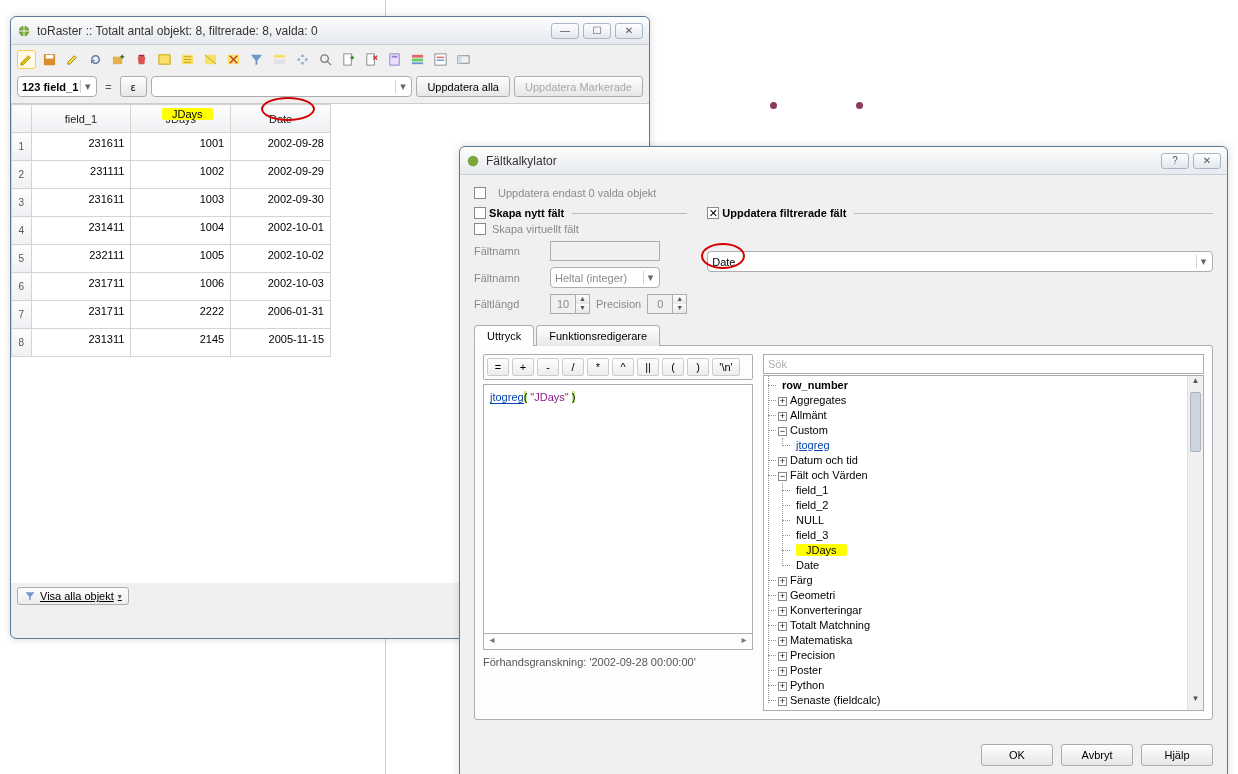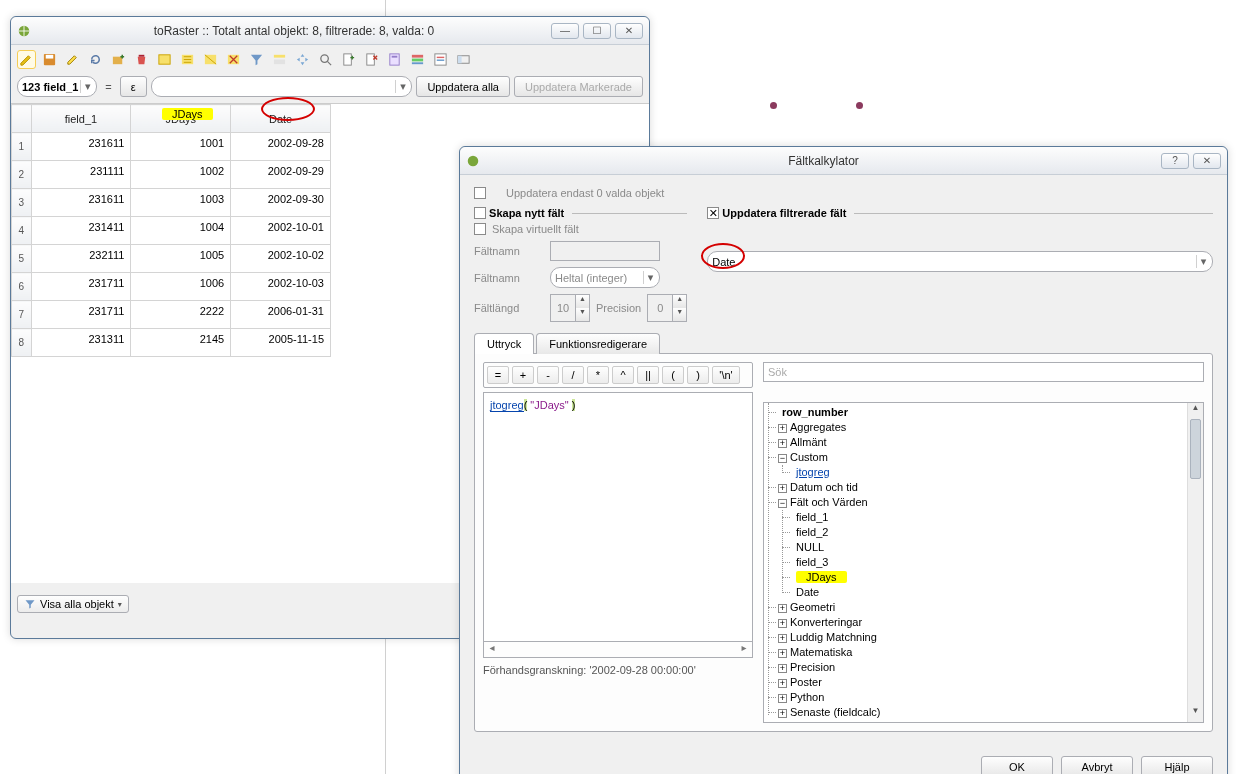--- a/index.html
+++ b/index.html
@@ -2,80 +2,80 @@
 <html><head>
 <meta charset="utf-8">
 <style>
 * { box-sizing: border-box; margin: 0; padding: 0; font-family: "Segoe UI", Tahoma, sans-serif; font-size: 11px; }
 body { background: #fff; width: 1238px; height: 774px; position: relative; overflow: hidden; }
 
 .vline { position: absolute; left: 385px; top: 0; height: 774px; border-left: 1px solid #d0d0d0; }
 .dot { position: absolute; width: 7px; height: 7px; border-radius: 50%; background: #8b3a5e; }
 
 .window { position: absolute; border: 1px solid #5b7a9a; border-radius: 6px; background: #f0f0f0; box-shadow: 0 0 8px rgba(0,0,0,.15); }
-.titlebar { height: 28px; display: flex; align-items: center; background: linear-gradient(#fdfdfd,#e6e9ee); border-bottom: 1px solid #c7ced6; border-radius: 6px 6px 0 0; padding: 0 6px; text-align: center; }
+.titlebar { height: 28px; display: flex; align-items: center; background: linear-gradient(#fdfdfd,#e6e9ee); border-bottom: 1px solid #c7ced6; border-radius: 6px 6px 0 0; padding: 0 6px; }
 .titlebar .app-icon { width: 14px; height: 14px; margin-right: 6px; }
 .titlebar .title-text { flex: 1; color: #333; font-size: 12px; white-space: nowrap; overflow: hidden; }
 .titlebar .win-btns { display: flex; gap: 4px; }
 .win-btn { width: 28px; height: 16px; border: 1px solid #a9b6c4; border-radius: 3px; background: linear-gradient(#fefefe,#e2e7ee); display: flex; align-items: center; justify-content: center; color: #555; font-size: 10px; }
 
 .toolbar { display: flex; align-items: center; gap: 4px; padding: 5px 6px; flex-wrap: wrap; }
 .tbtn { width: 19px; height: 19px; display: flex; align-items: center; justify-content: center; border: 1px solid transparent; border-radius: 3px; }
 .tbtn.active { border-color: #f5cd55; background: #fffbe6; }
 .tbtn svg { width: 15px; height: 15px; }
 
 .filter-row { display: flex; align-items: center; gap: 4px; padding: 2px 6px 6px; }
-.combo { display:inline-flex; align-items:center; border:1px solid #abadb3; background:#fff; height:21px; padding:0 2px 0 4px; border-radius:10px; }
+.combo { display:inline-flex; align-items:center; border:1px solid #abadb3; background:#fff; height:21px; padding:0 2px 0 4px; border-radius:4px; }
 .combo .arr { width:14px; text-align:center; color:#666; border-left:1px solid #d0d0d0; margin-left:2px; }
 .eq { padding:0 4px; color:#555; }
 .eps-btn, .std-btn { border:1px solid #abadb3; background:linear-gradient(#fefefe,#e6e6e6); border-radius:3px; height:21px; padding:0 10px; display:inline-flex; align-items:center; }
 .std-btn.disabled { color:#aaa; }
 
 .grid { border-top:1px solid #ccc; background:#fff; height: 480px; }
 .grid table { border-collapse: collapse; width: 320px; }
 .grid th, .grid td { border:1px solid #d4d4d4; padding:0 6px; height:28px; }
 .grid th { background:linear-gradient(#fdfdfd,#eef0f3); font-weight:normal; color:#222; text-align:center; }
 .grid td { text-align:right; background:#fff; vertical-align: top; padding-top: 4px; }
 .grid .rownum { width:16px; background:linear-gradient(#fdfdfd,#eef0f3); text-align:center; color:#555; font-size:10px; vertical-align: middle; padding-top:0; }
 .hl-yellow { background:#ffff00; padding:0 10px; border-radius:2px; }
 .red-circle { position:absolute; border:2px solid #d40000; border-radius:50%; pointer-events:none; }
 
-.statusbar { display:flex; align-items:center; padding:12px 6px; }
+.statusbar { display:flex; align-items:center; padding:4px 6px;text-decoration:underline; }
 .status-btn { border:1px solid #abadb3; background:linear-gradient(#fefefe,#ececec); border-radius:3px; padding:2px 6px; display:inline-flex; align-items:center; gap:4px; }
 
 
 .fc-body { padding:12px 14px; }
-.chk-row { display:flex; align-items:center; gap:20px; color:#8a8a8a; }
+.chk-row { display:flex; align-items:center; gap:12px; color:#8a8a8a; }
 .chkbox { width:12px; height:12px; border:1px solid #8a8a8a; display:inline-flex; align-items:center; justify-content:center; background:#fff; font-size:11px; line-height:1; color:#000; }
 .group-row { display:flex; gap:20px; margin-top:8px; }
 .group { flex:1; }
 .group-head { display:flex; align-items:center; }
 .group-head .rule { flex:1; border-top:1px solid #bbb; margin-left:8px; height:0; }
 .label-col { color:#8a8a8a; width:70px; display:inline-block; }
 .field-row { display:flex; align-items:center; gap:6px; margin-top:6px; }
 .tx { border:1px solid #abadb3; height:20px; background:#fff; }
 .tx.disabled { background:#f0f0f0; color:#8a8a8a; }
-.spin { display:inline-flex; border:1px solid #abadb3; height:28px; }
+.spin { display:inline-flex; border:1px solid #abadb3; height:20px; }
 .spin input { width:24px; border:none; text-align:center; background:#f0f0f0; color:#8a8a8a; }
 .spin .spbtns { width:14px; display:flex; flex-direction:column; }
 .spin .spbtns div { flex:1; border-left:1px solid #abadb3; background:linear-gradient(#fefefe,#e6e6e6); font-size:7px; text-align:center; line-height:8px; color:#555;}
 .tabbar { display:flex; margin-top:10px; }
 .tab { border:1px solid #abadb3; border-bottom:none; background:linear-gradient(#fefefe,#e8e8e8); padding:4px 12px; border-radius:4px 4px 0 0; margin-right:2px; position:relative; top:1px; }
 .tab.active { background:#fff; z-index:2; }
 .panel-row { display:flex; gap:10px; }
 .left-panel { width:270px; }
 .opbar { display:flex; gap:3px; border:1px solid #abadb3; border-radius:2px; padding:3px; background:#fdfdfd; }
 .opbtn { width:22px; height:18px; border:1px solid #ccc; border-radius:2px; background:linear-gradient(#fefefe,#ececec); text-align:center; font-size:11px; line-height:16px; }
 .expr-box { border:1px solid #abadb3; background:#fff; height:250px; margin-top:4px; padding:4px 6px; font-family: Consolas, monospace; font-size:13px; overflow:auto; }
 .expr-scroll { display:flex; justify-content:space-between; border:1px solid #abadb3; border-top:none; height:16px; }
 .expr-scroll div { width:16px; text-align:center; color:#777; font-size:10px; }
 .preview { color:#555; margin-top:6px; font-size:11px; }
 .right-panel { flex:1; display:flex; flex-direction:column; }
 .search-box { border:1px solid #abadb3; height:20px; padding:0 4px; color:#aaa; background:#fff; display:flex; align-items:center; }
-.tree-box { flex:1; border:1px solid #abadb3; background:#fff; margin-top:20px; overflow:auto; position:relative; }
+.tree-box { flex:1; border:1px solid #abadb3; background:#fff; margin-top:1px; overflow:auto; position:relative; }
 .tree-box ul { list-style:none; padding-left:14px; }
 .tree-box li { padding:0; line-height:15px; white-space:nowrap; position:relative; }
 .tree-box li::before { content:""; position:absolute; left:-10px; top:7px; width:8px; border-top:1px dotted #999; }
 .tree-box ul::before { content:""; position:absolute; left:4px; top:0; bottom:7px; border-left:1px dotted #999; }
 .tree-box .sq { display:inline-block; width:9px; height:9px; border:1px solid #888; text-align:center; line-height:7px; font-size:9px; margin-right:3px; background:#fff; vertical-align:middle; }
 .tree-box .leaf { padding-left:4px; }
 .tree-box a { color:#0645ad; text-decoration:underline; }
 .btn-row { display:flex; justify-content:flex-end; gap:8px; padding:12px 14px 0; }
 .dlg-btn { width:72px; height:22px; border:1px solid #abadb3; border-radius:3px; background:linear-gradient(#fefefe,#e6e6e6); }
 .scroll-v { position:absolute; right:0; top:0; bottom:0; width:16px; background:#f0f0f0; border-left:1px solid #ddd; }
@@ -424,23 +424,24 @@
               <li><span class="sq">−</span><span>Fält och Värden</span>
                 <ul style="position:relative;">
                   <li class="leaf">field_1</li>
                   <li class="leaf">field_2</li>
                   <li class="leaf">NULL</li>
                   <li class="leaf">field_3</li>
                   <li class="leaf"><span class="hl-yellow">JDays</span></li>
                   <li class="leaf">Date</li>
                 </ul>
               </li>
+              <li><span class="sq">+</span><span>Färg</span></li>
               <li><span class="sq">+</span><span>Geometri</span></li>
               <li><span class="sq">+</span><span>Konverteringar</span></li>
-              <li><span class="sq">+</span><span>Luddig Matchning</span></li>
+              <li><span class="sq">+</span><span>Totalt Matchning</span></li>
               <li><span class="sq">+</span><span>Matematiska</span></li>
               <li><span class="sq">+</span><span>Precision</span></li>
               <li><span class="sq">+</span><span>Poster</span></li>
               <li><span class="sq">+</span><span>Python</span></li>
               <li><span class="sq">+</span><span>Senaste (fieldcalc)</span></li>
             </ul>
             <div class="scroll-v">
                 <div class="arrup">▲</div>
                 <div class="thumb"></div>
                 <div class="arrdn">▼</div>

